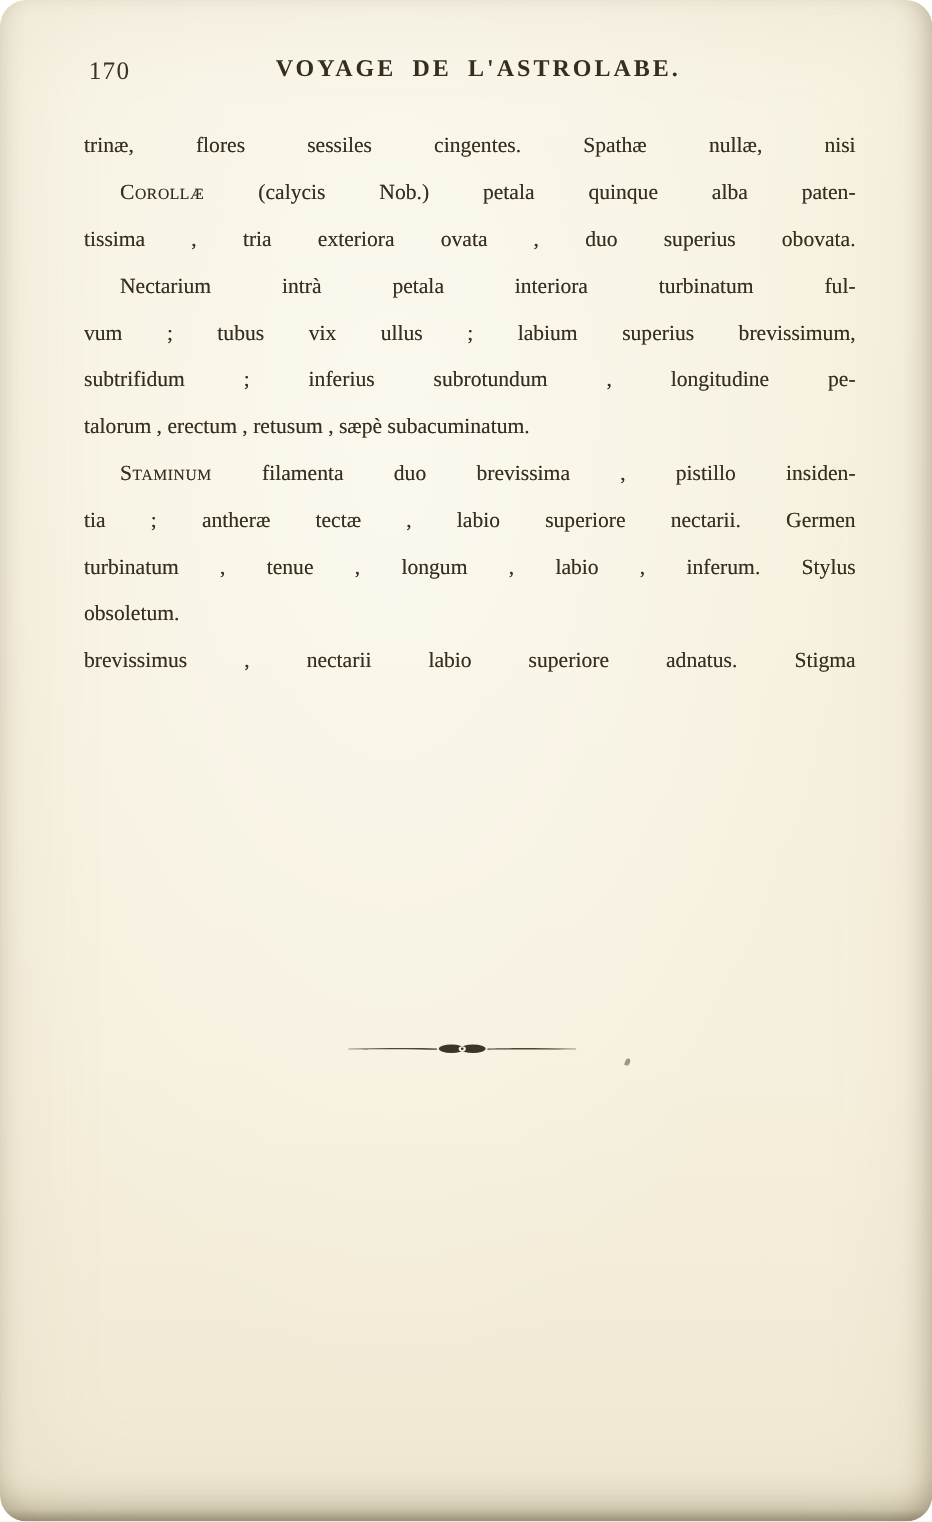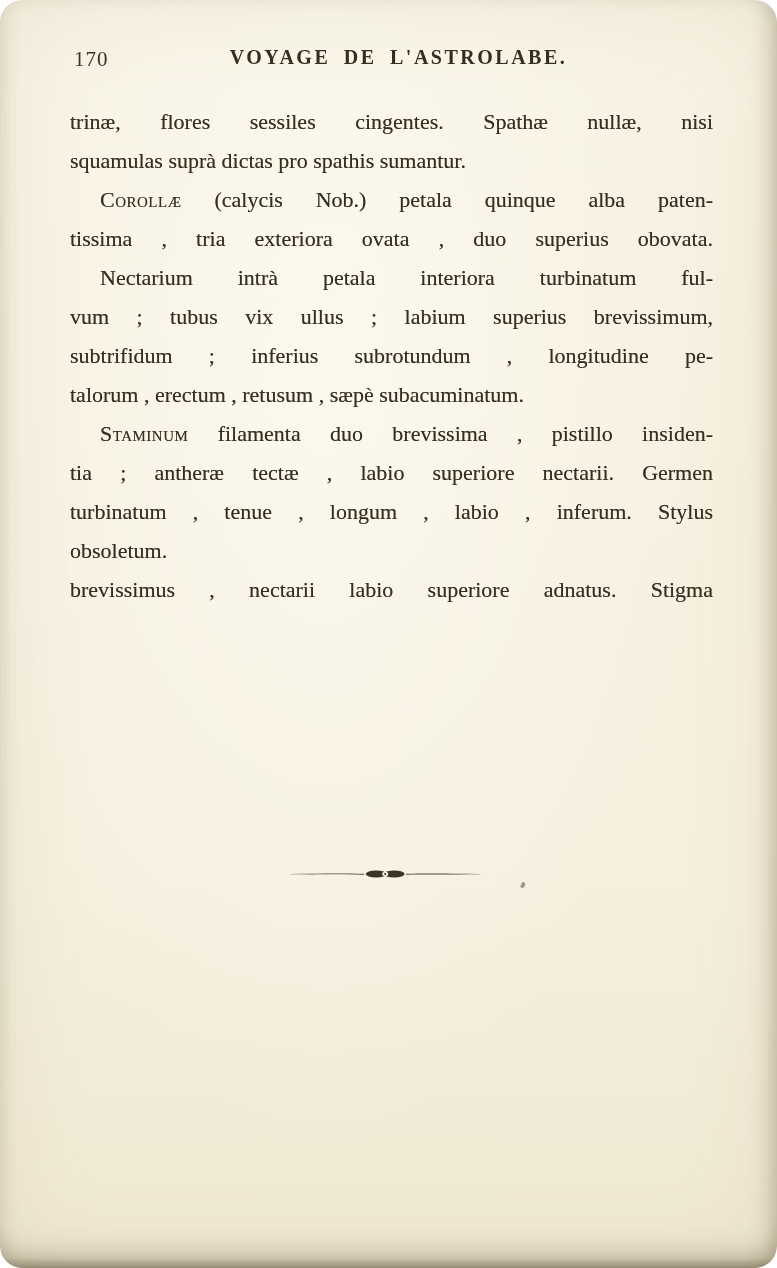--- a/index.html
+++ b/index.html
@@ -51,21 +51,21 @@
     font-size: 20px;
     font-weight: bold;
     letter-spacing: 2.5px;
     word-spacing: 6px;
     color: #362d1c;
     padding-left: 20px;
   }
 
   .text-block {
     margin: 26px 64px 0 70px;
-    font-size: 22px;
+    font-size: 18px;
     line-height: 39px;
     text-shadow: 0 0 0.5px rgba(55,47,32,0.55);
     font-family: Liberation Serif, serif;
   }
   .line {
     text-align: justify;
     text-align-last: justify;
     white-space: normal;
   }
   .line.last { text-align-last: left; }
@@ -96,21 +96,20 @@
 
 <div class="page">
 
   <header class="page-header">
     <span class="page-number">170</span>
     <span class="running-title">VOYAGE DE L'ASTROLABE.</span>
   </header>
 
   <main class="text-block">
     <div class="line"><span class="sc"></span><span>trinæ, flores sessiles cingentes. Spathæ nullæ, nisi</span></div>
-    <div class="line last"><span class="sc"></span><span>squamulas suprà dictas pro spathis sumantur.</span></div>
     <div class="line indent"><span class="sc">Corollæ</span><span> (calycis Nob.) petala quinque alba paten-</span></div>
     <div class="line"><span class="sc"></span><span>tissima , tria exteriora ovata , duo superius obovata.</span></div>
     <div class="line indent"><span class="sc"></span><span>Nectarium intrà petala interiora turbinatum ful-</span></div>
     <div class="line"><span class="sc"></span><span>vum ; tubus vix ullus ; labium superius brevissimum,</span></div>
     <div class="line"><span class="sc"></span><span>subtrifidum ; inferius subrotundum , longitudine pe-</span></div>
     <div class="line last"><span class="sc"></span><span>talorum , erectum , retusum , sæpè subacuminatum.</span></div>
     <div class="line indent"><span class="sc">Staminum</span><span> filamenta duo brevissima , pistillo insiden-</span></div>
     <div class="line"><span class="sc"></span><span>tia ; antheræ tectæ , labio superiore nectarii. Germen</span></div>
     <div class="line"><span class="sc"></span><span>turbinatum , tenue , longum , labio , inferum. Stylus</span></div>
     <div class="line last"><span class="sc"></span><span>obsoletum.</span></div>

